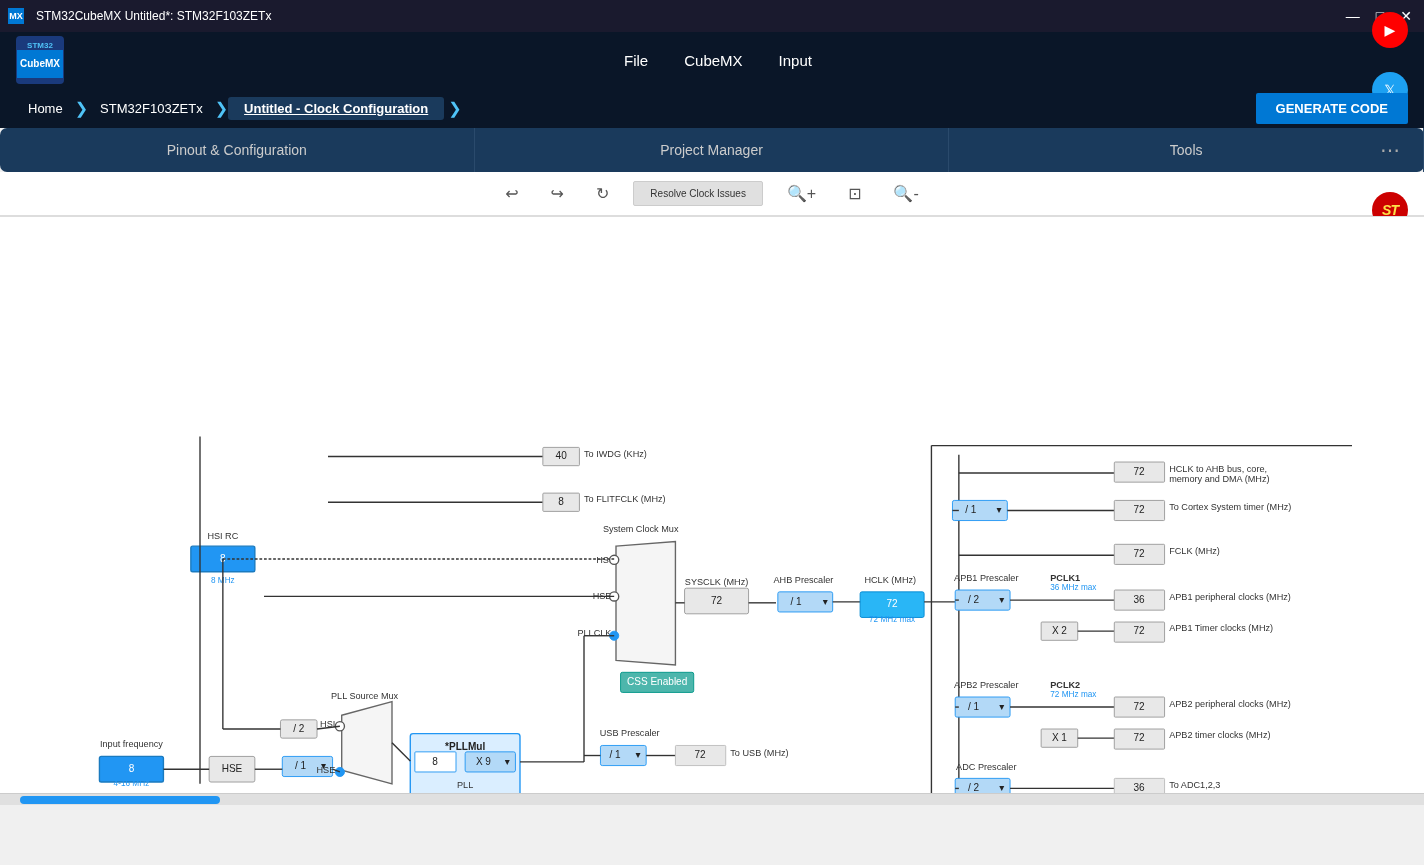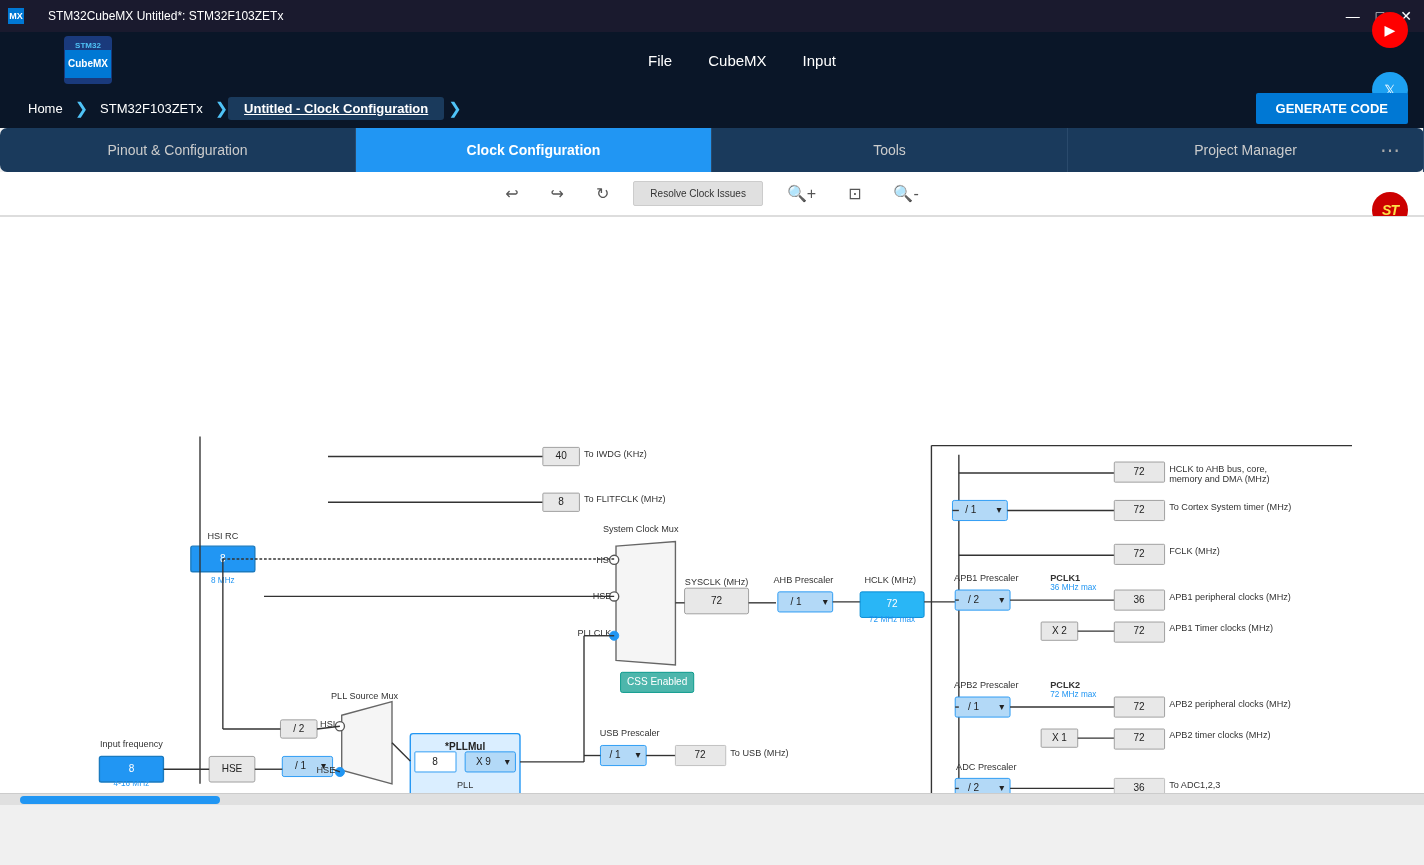--- a/index.html
+++ b/index.html
@@ -4,31 +4,31 @@
   <style>
     * { box-sizing: border-box; margin: 0; padding: 0; }
     body { font-family: Arial, sans-serif; font-size: 12px; background: #f0f0f0; width: 1424px; height: 865px; overflow: hidden; }
 
     
     .title-bar {
       display: flex; align-items: center; justify-content: space-between;
       background: #1a1a2e; color: white; height: 32px; padding: 0 8px;
       font-size: 12px;
     }
-    .title-bar-left { display: flex; align-items: center; gap: 24px; }
+    .title-bar-left { display: flex; align-items: center; gap: 12px; }
     .title-bar-icon { width: 16px; height: 16px; background: #0078d4; display: flex; align-items: center; justify-content: center; font-size: 9px; color: white; font-weight: bold; }
     .title-bar-controls { display: flex; gap: 8px; font-size: 14px; }
     .title-bar-controls span { cursor: pointer; padding: 0 4px; }
 
     
     .menu-bar {
       display: flex; align-items: center; justify-content: space-between;
       background: #0a1628; color: white; height: 56px; padding: 0 16px;
     }
-    .logo { display: flex; flex-direction: column; align-items: center; line-height: 1; margin-left: 48px; }
+    .logo { display: flex; flex-direction: column; align-items: center; line-height: 1; }
     .menu-items { display: flex; gap: 28px; font-size: 15px; }
     .menu-item { cursor: pointer; padding: 8px 4px; }
     .header-icons { display: flex; align-items: center; gap: 24px; flex-direction: column; }
     .header-icon { width: 36px; height: 36px; border-radius: 50%; display: flex; align-items: center; justify-content: center; font-size: 16px; cursor: pointer; }
     .icon-circle { background: #c0c0c0; }
     .icon-fb { background: #1877f2; color: white; }
     .icon-yt { background: #ff0000; color: white; }
     .icon-tw { background: #1da1f2; color: white; }
     .icon-st { background: #cc0000; color: white; font-weight: bold; font-size: 12px; }
 
@@ -136,28 +136,25 @@
   <span class="breadcrumb-sep">❯</span>
   <span class="breadcrumb-current">Untitled - Clock Configuration</span>
   <span class="breadcrumb-sep" style="margin-left:4px;">❯</span>
   <button class="generate-btn">GENERATE CODE</button>
 </div>
 
 <div class="tab-bar">
   <div class="tab">
     <span>Pinout &amp; Configuration</span>
   </div>
-  <div class="tab active">
-    <span>Clock Configuration</span>
+  <div class="tab">
+    <span>Project Manager</span>
   </div>
   <div class="tab">
     <span>Tools</span>
-  </div>
-  <div class="tab">
-    <span>Project Manager</span>
   </div>
 </div>
 
 <div class="toolbar">
   <button class="toolbar-btn" title="Undo">↩</button>
   <button class="toolbar-btn" title="Redo">↪</button>
   <button class="toolbar-btn" title="Refresh">↻</button>
   <button class="resolve-btn">Resolve Clock Issues</button>
   <button class="toolbar-btn" title="Zoom In">🔍+</button>
   <button class="toolbar-btn" title="Fit">⊡</button>

